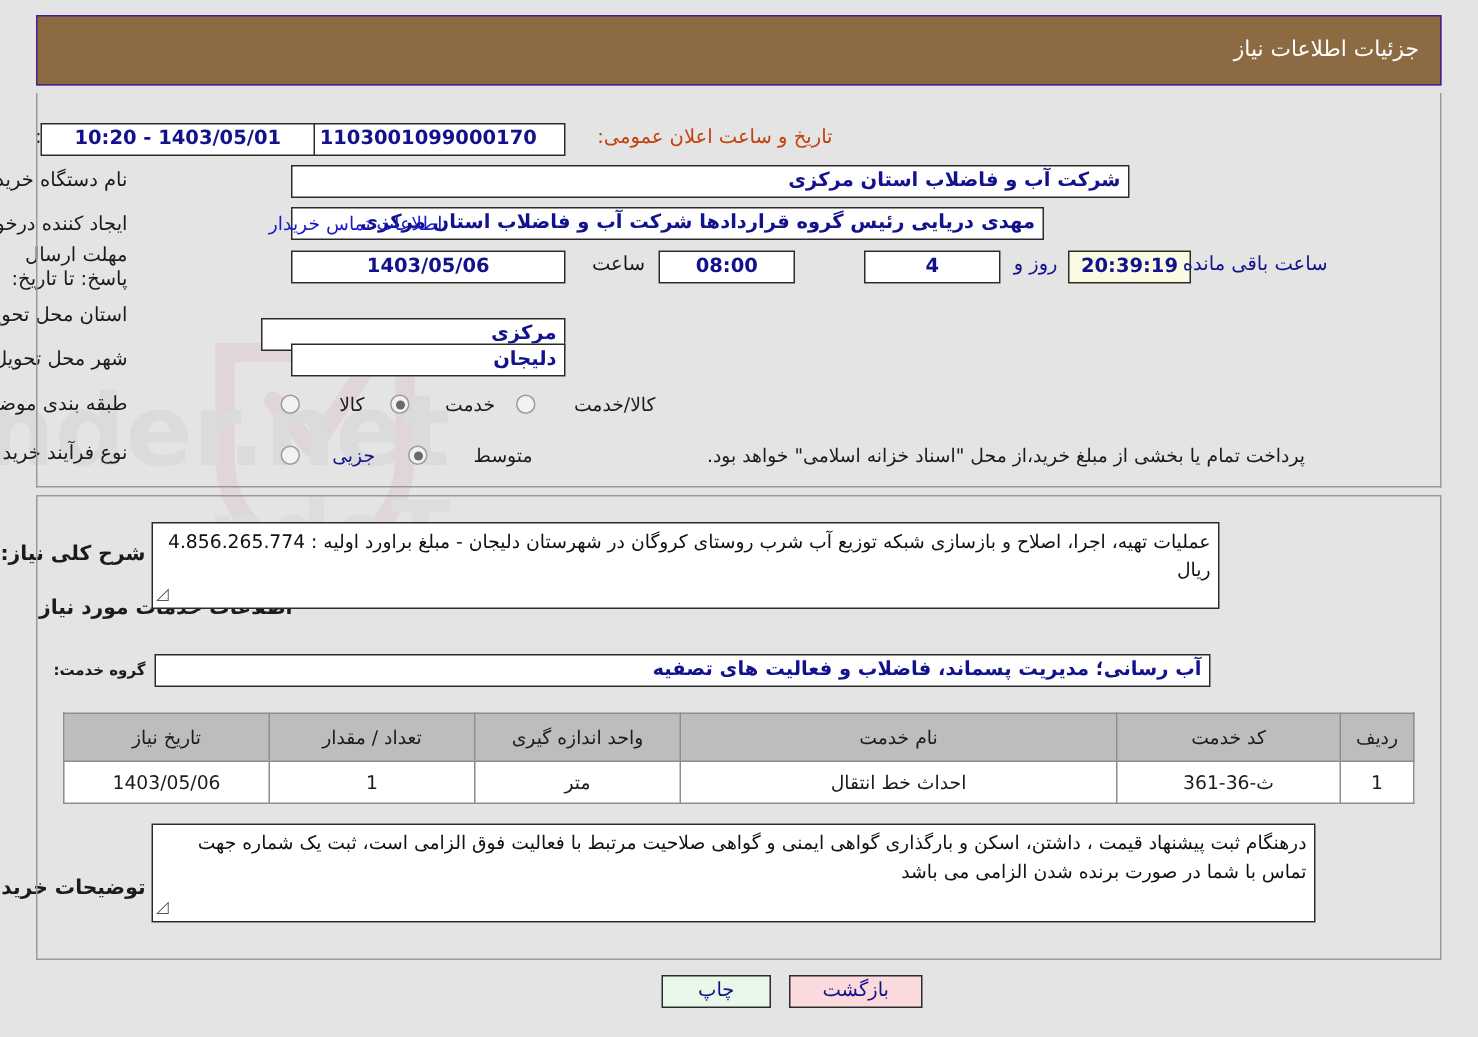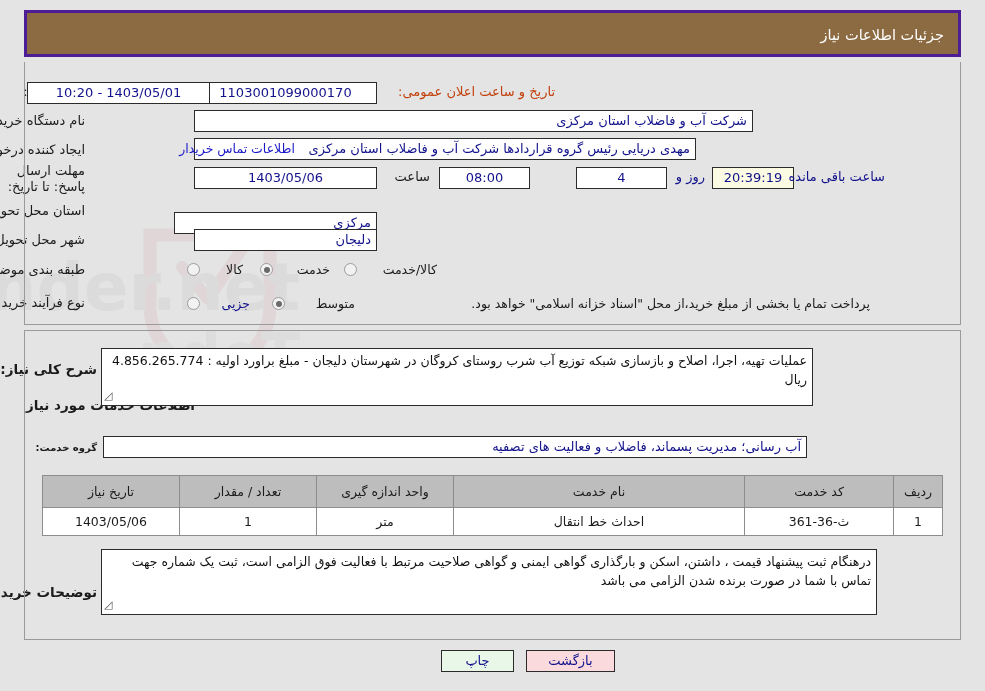--- a/index.html
+++ b/index.html
@@ -26,21 +26,21 @@
     z-index: 0;
     opacity: .30;
   }
 
   
   .header-bar {
     position: absolute;
     left: 24px; top: 10px;
     width: 937px; height: 47px;
     background: #8c6b43;
-    border: 3px solid #4c1d95;
+    border: 1px solid #4c1d95;
     box-sizing: border-box;
     z-index: 3;
   }
   .header-title {
     position: absolute;
     right: 14px; top: 14px;
     color: #ffffff;
     font-size: 14.5px;
     letter-spacing: .2px;
   }
@@ -82,20 +82,21 @@
     box-sizing: border-box;
     font-size: 13px;
     color: #12128c;
     line-height: 19px;
     height: 22px;
     padding: 0 5px;
     white-space: nowrap;
     overflow: hidden;
     text-align: center;
     font-family: "DejaVu Sans", "Liberation Sans", sans-serif;
+    font-weight: bold;
   }
   .fld.rtl-right { text-align: right; }
   .fld.timer { background: #fbfbe4; }
   .link {
     position: absolute;
     font-size: 12.5px;
     color: #1919c8;
     white-space: nowrap;
     cursor: pointer;
   }

